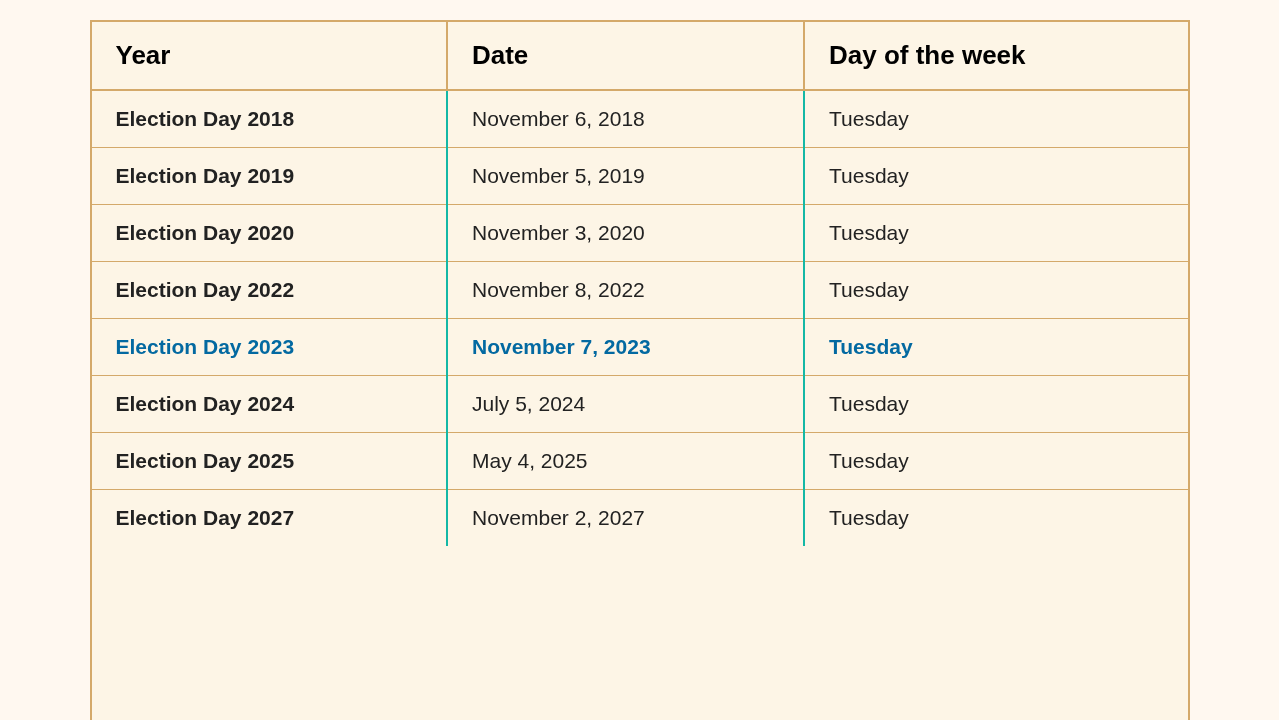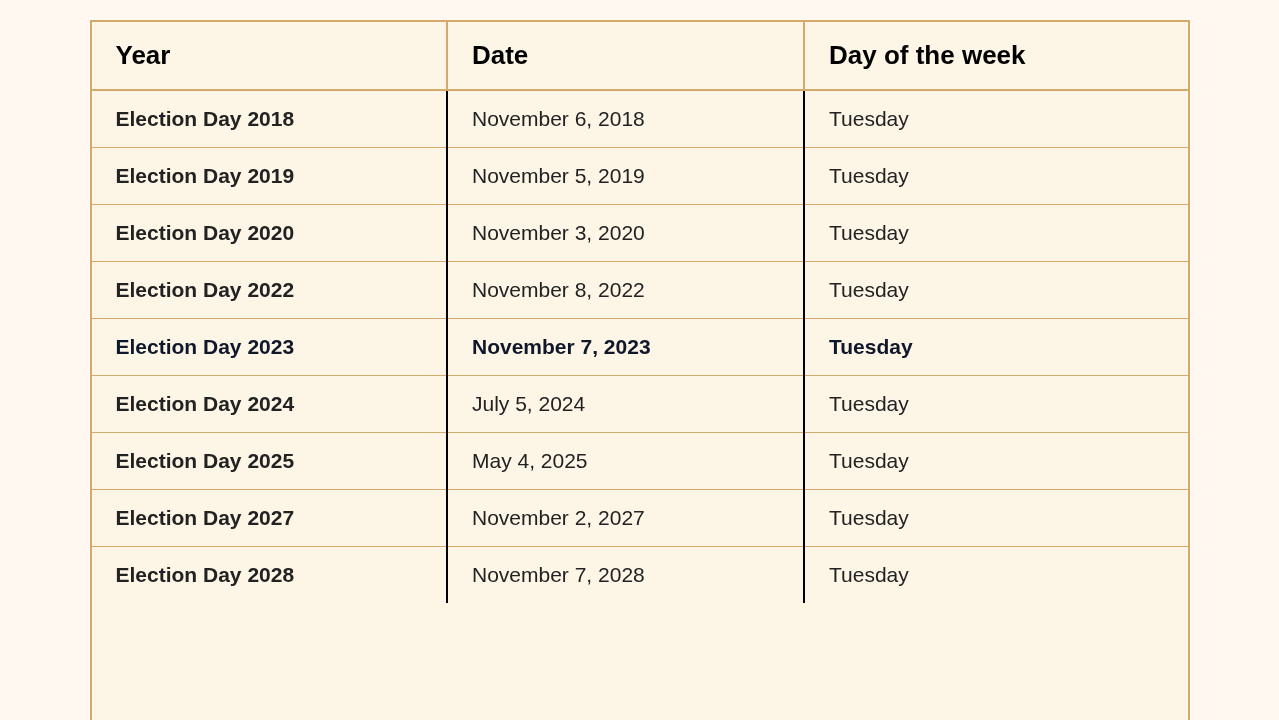--- a/index.html
+++ b/index.html
@@ -61,34 +61,34 @@
     }
 
     tbody tr:last-child {
       border-bottom: none;
     }
 
     tbody td {
       padding: 16px 24px;
       font-size: 21px;
       color: #222;
-      border-right: 2px solid #000000;
+      border-right: 2px solid #14b8a6;
     }
 
     tbody td:last-child {
       border-right: none;
       margin-left: 37px;
     }
 
     tbody td:first-child {
       font-weight: bold;
     }
 
     .highlight td {
-      color: #0f172a;
+      color: #0369a1;
       font-weight: bold;
     }
 
     .highlight td:first-child {
       font-weight: bold;
     }
   </style>
 </head>
 <body>
 
@@ -136,21 +136,16 @@
           <tr>
             <td>Election Day 2025</td>
             <td>May 4, 2025</td>
             <td>Tuesday</td>
           </tr>
           <tr>
             <td>Election Day 2027</td>
             <td>November 2, 2027</td>
             <td>Tuesday</td>
           </tr>
-          <tr>
-            <td>Election Day 2028</td>
-            <td>November 7, 2028</td>
-            <td>Tuesday</td>
-          </tr>
         </tbody>
     </table>
   </div>
 </div>
 
 </body></html>

